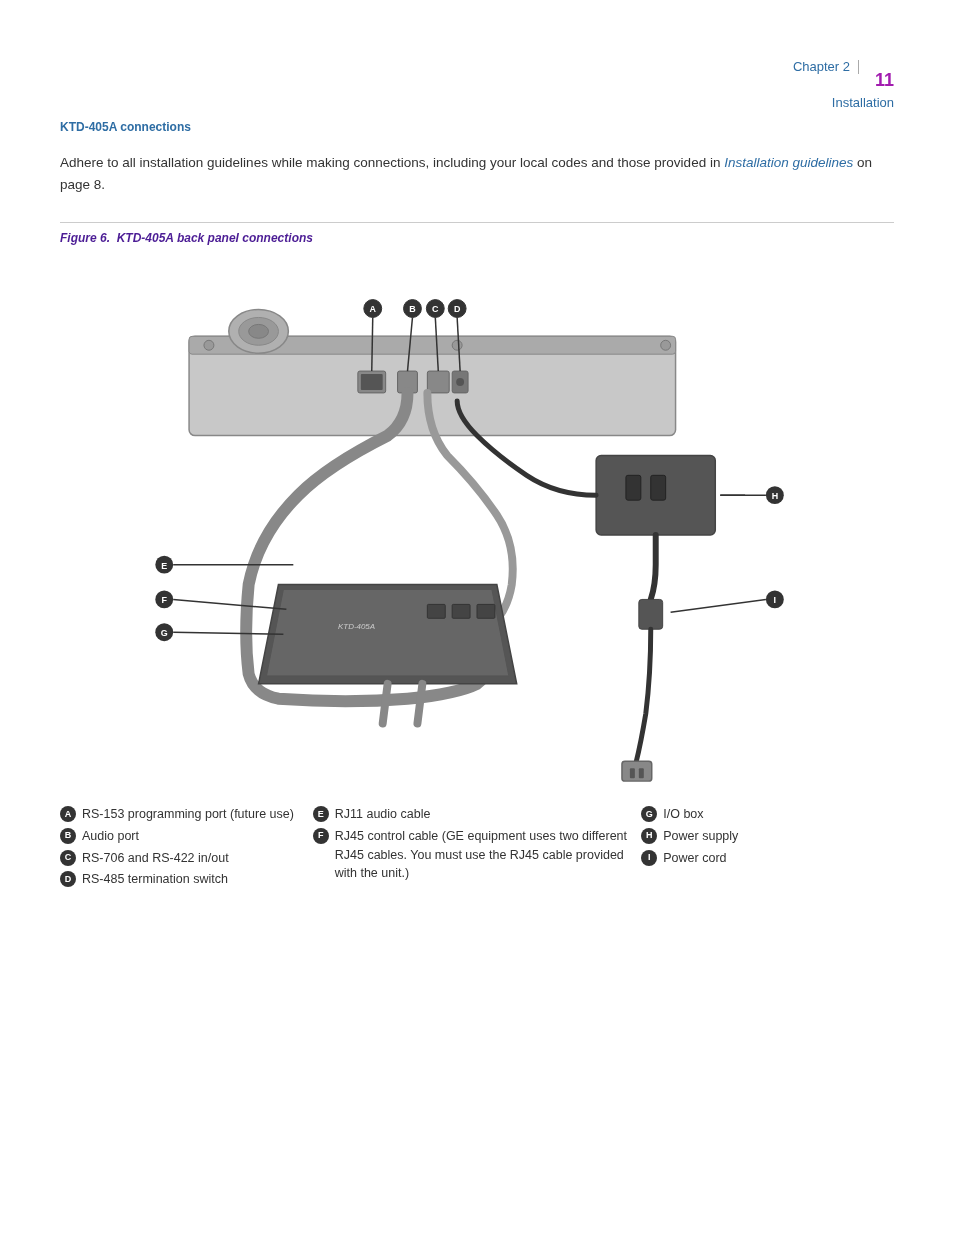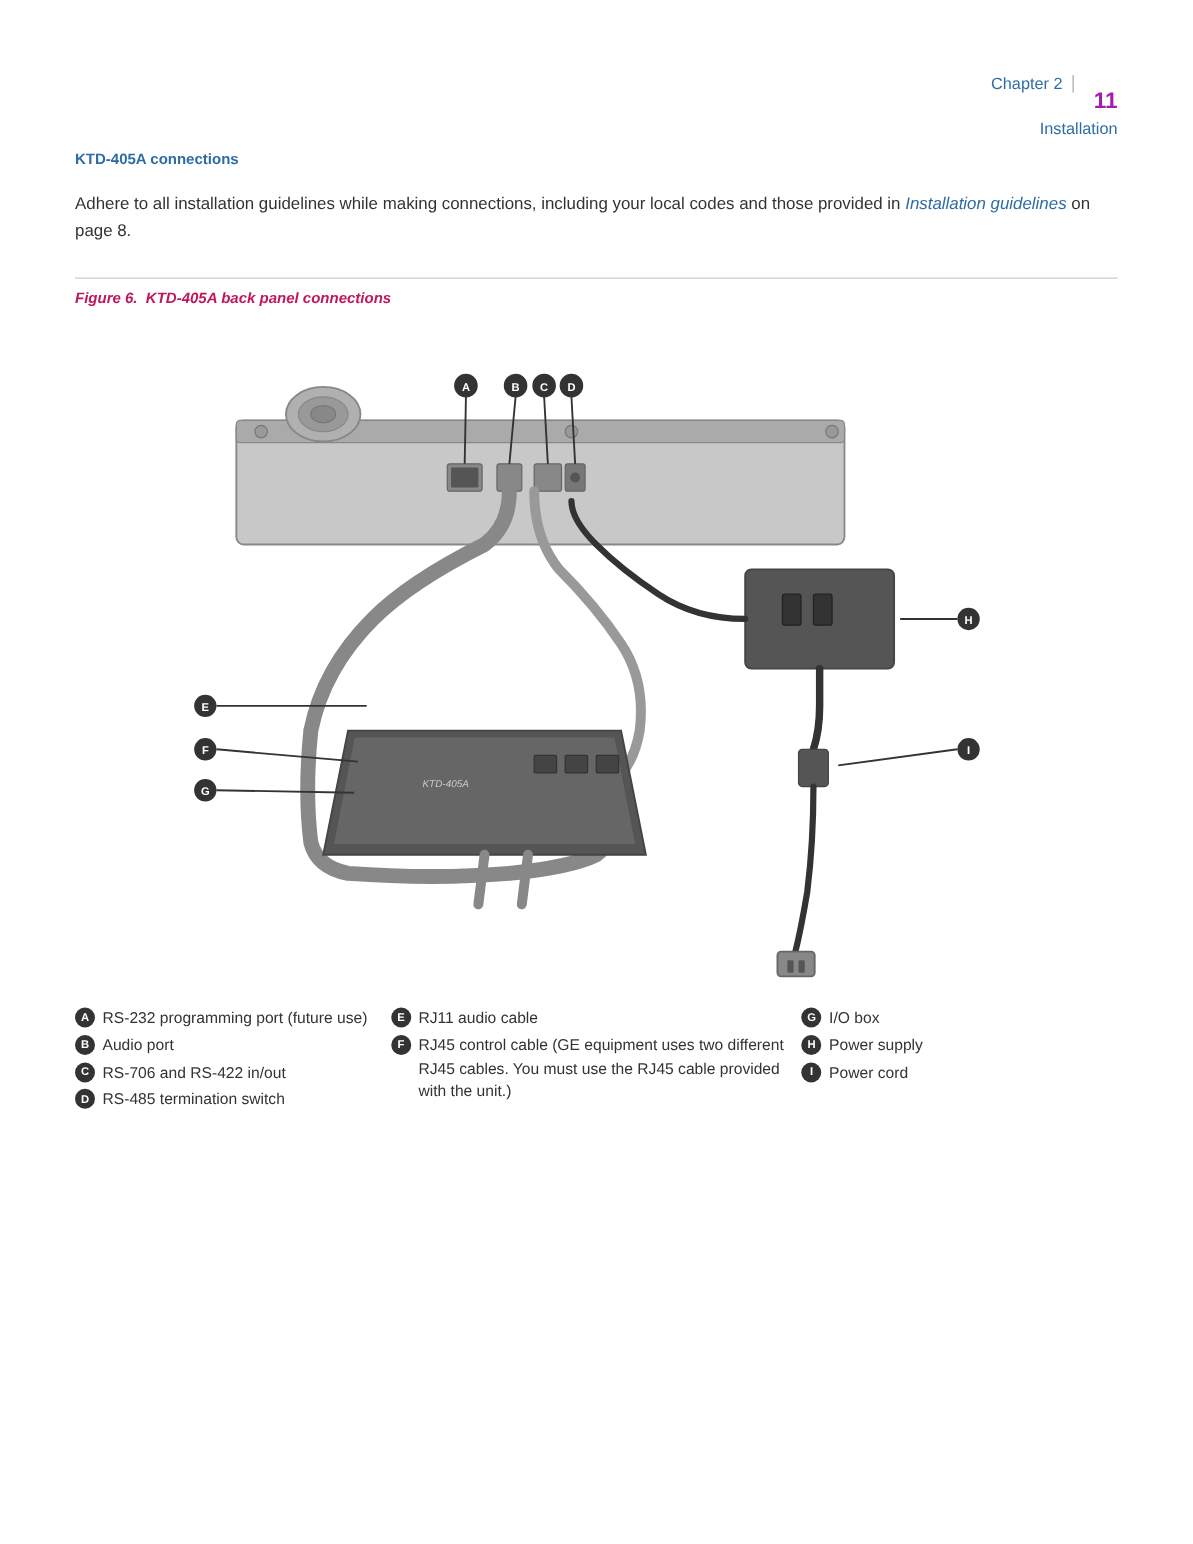--- a/index.html
+++ b/index.html
@@ -73,21 +73,21 @@
       color: #2e6da4;
       text-decoration: none;
       font-style: italic;
     }
     .figure-separator {
       border-top: 1px solid #ccc;
       margin-bottom: 8px;
     }
     .figure-caption {
       font-size: 12px;
-      color: #be185d;
+      color: #4c1d95;
       font-style: italic;
       margin-bottom: 10px;
     }
     .figure-caption span {
       font-weight: bold;
     }
     .diagram-area {
       width: 100%;
       height: 530px;
       position: relative;
@@ -261,21 +261,21 @@
 
       <path d="M540 240 Q500 240 470 220 Q440 200 420 180 Q400 160 400 145" fill="none" stroke="#333" stroke-width="5" stroke-linecap="round"></path>
     </svg>
   </div>
 
   <div class="legend-area">
 
     <div class="legend-col">
       <div class="legend-item">
         <span class="legend-badge">A</span>
-        <span class="legend-text">RS-232 programming port (future use)</span>
+        <span class="legend-text">RS-153 programming port (future use)</span>
       </div>
       <div class="legend-item">
         <span class="legend-badge">B</span>
         <span class="legend-text">Audio port</span>
       </div>
       <div class="legend-item">
         <span class="legend-badge">C</span>
         <span class="legend-text">RS-706 and RS-422 in/out</span>
       </div>
       <div class="legend-item">

